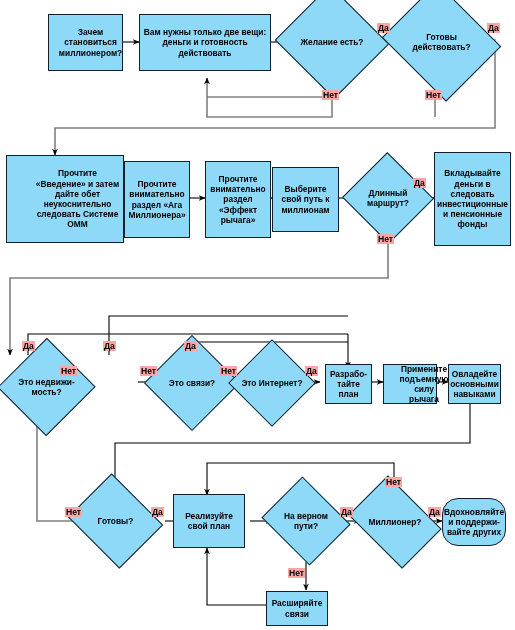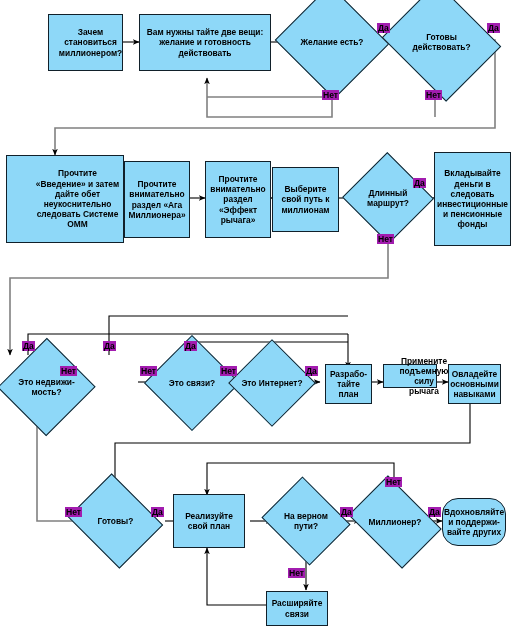--- a/index.html
+++ b/index.html
@@ -9,21 +9,21 @@
   .node{position:absolute;box-sizing:border-box;display:flex;align-items:center;
         justify-content:center;text-align:center;color:#000;
         font-size:8.4px;line-height:10.2px;font-weight:700;}
   .box{background:#8ed8f8;border:1.2px solid #11202a;padding:1px 2px;}
   .dia{background:transparent;border:0;}
   .dia .dshape{position:absolute;left:0;top:0;width:100%;height:100%;
        background:#8ed8f8;border:1.2px solid #11202a;
        transform:rotate(45deg);box-sizing:border-box;}
   .dia .dtext{position:relative;z-index:2;width:118%;}
   .lbl{position:absolute;font-size:8.6px;font-weight:700;color:#000;
-       background:#a21caf;padding:0 1px;line-height:10px;white-space:nowrap;}
+       background:#fca5a5;padding:0 1px;line-height:10px;white-space:nowrap;}
 </style>
 </head>
 <body>
 
 <div id="stage">
 
   <svg id="wires" viewBox="0 0 515 630" xmlns="http://www.w3.org/2000/svg">
     <defs>
       <marker id="ahD" markerWidth="7" markerHeight="7" refX="6.2" refY="3.2" orient="auto" markerUnits="userSpaceOnUse">
         <path d="M0,0.4 L6.6,3.2 L0,6.0 L1.7,3.2 Z" fill="#000"></path>
@@ -87,21 +87,21 @@
 
       <path d="M112,521 L37,521 L37,412"></path>
     </g>
   </svg>
 
   <div class="node box" style="left:48px;top:14px;width:75px;height:57px;padding-left:12px;">
     <span>Зачем становиться миллионером?</span>
   </div>
 
   <div class="node box" style="left:139px;top:14px;width:132px;height:57px;">
-    <span>Вам нужны тайте две вещи: желание и готовность действовать</span>
+    <span>Вам нужны только две вещи: деньги и готовность действовать</span>
   </div>
 
   <div class="node dia" style="left:290px;top:3px;width:84px;height:78px;">
     <span class="dshape"></span>
     <span class="dtext">Желание есть?</span>
   </div>
 
   <div class="node dia" style="left:396px;top:3px;width:91px;height:78px;">
     <span class="dshape"></span>
     <span class="dtext">Готовы действовать?</span>
@@ -153,21 +153,21 @@
 
   <div class="node dia" style="left:241px;top:352px;width:62px;height:62px;">
     <span class="dshape"></span>
     <span class="dtext">Это Интернет?</span>
   </div>
 
   <div class="node box" style="left:325px;top:364px;width:47px;height:40px;">
     <span>Разрабо- тайте план</span>
   </div>
 
-  <div class="node box" style="left:383px;top:364px;width:54px;height:24px;padding-left:30px;">
+  <div class="node box" style="left:383px;top:364px;width:54px;height:40px;padding-left:30px;">
     <span>Примените подъемную силу рычага</span>
   </div>
 
   <div class="node box" style="left:448px;top:364px;width:53px;height:40px;">
     <span>Овладейте основными навыками</span>
   </div>
 
   <span class="lbl" style="left:22px;top:341px;">Да</span>
   <span class="lbl" style="left:103px;top:341px;">Да</span>
   <span class="lbl" style="left:184px;top:341px;">Да</span>

